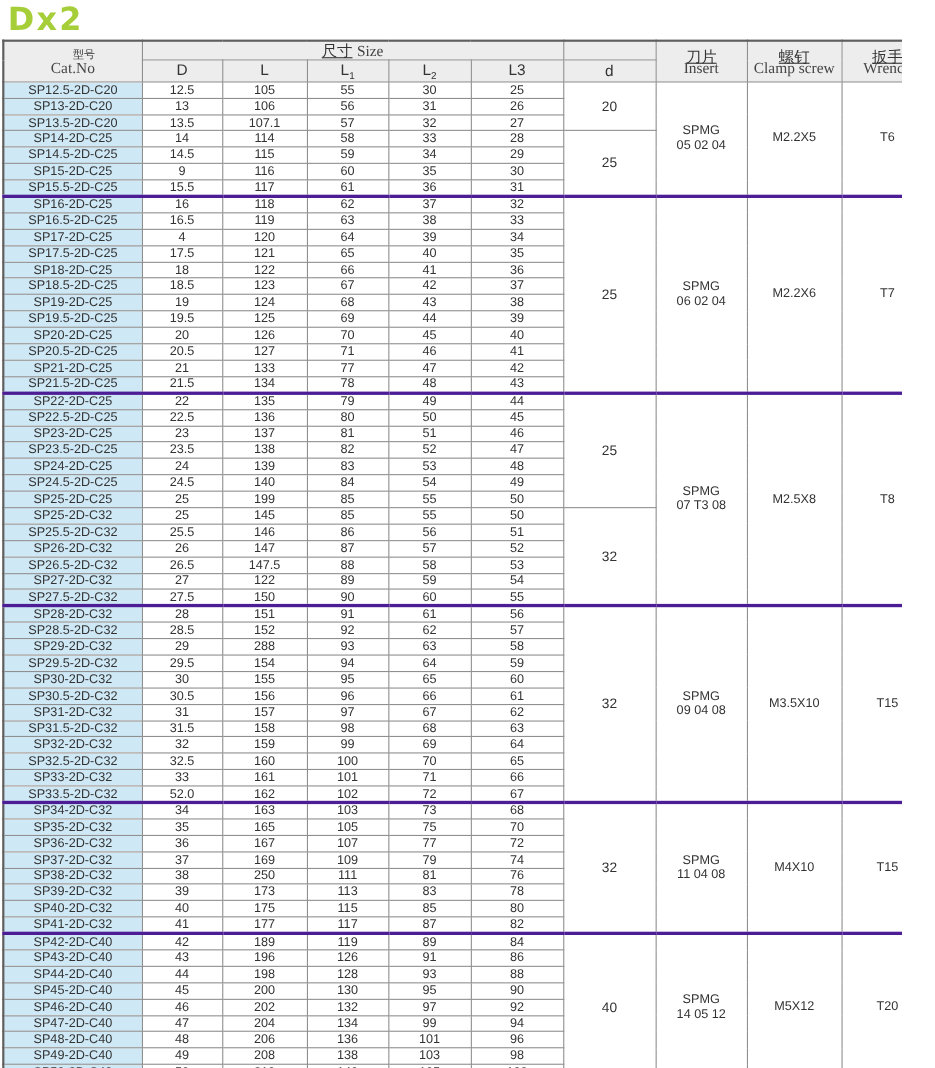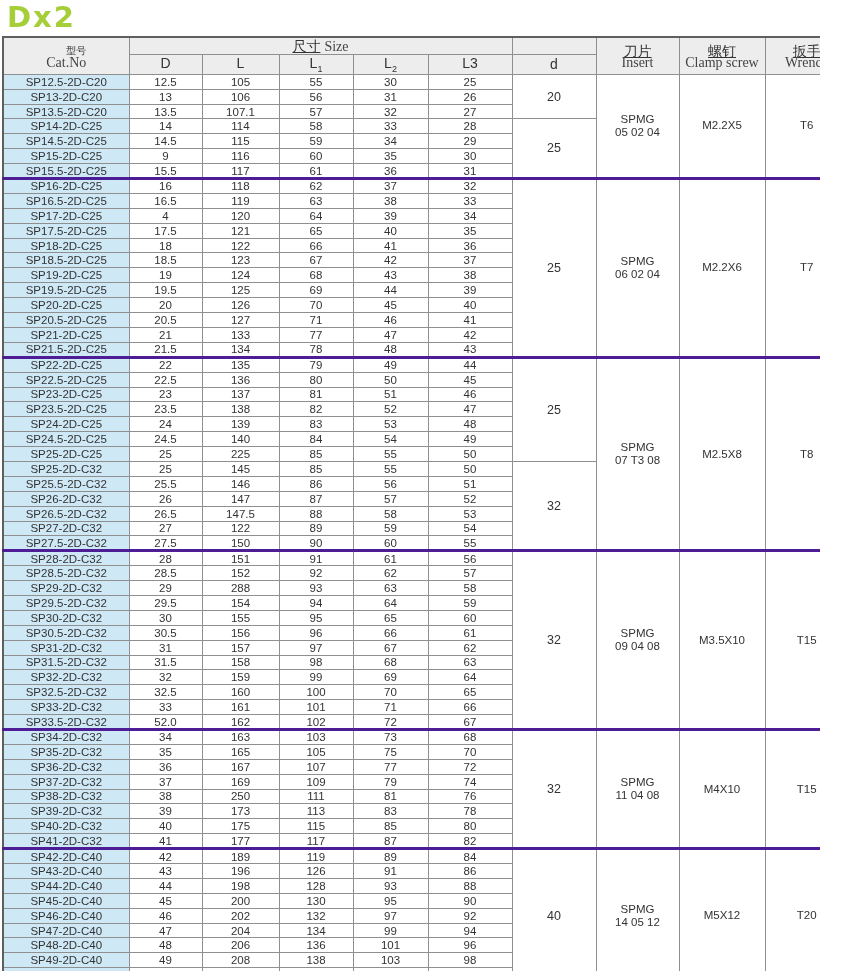--- a/index.html
+++ b/index.html
@@ -299,21 +299,21 @@
           <td class="cat">SP24.5-2D-C25</td>
           <td class="num">24.5</td>
           <td class="num">140</td>
           <td class="num">84</td>
           <td class="num">54</td>
           <td class="num">49</td>
         </tr>
         <tr>
           <td class="cat">SP25-2D-C25</td>
           <td class="num">25</td>
-          <td class="num">225</td>
+          <td class="num">199</td>
           <td class="num">85</td>
           <td class="num">55</td>
           <td class="num">50</td>
         </tr>
         <tr>
           <td class="cat">SP25-2D-C32</td>
           <td class="num">25</td>
           <td class="num">145</td>
           <td class="num">85</td>
           <td class="num">55</td>

